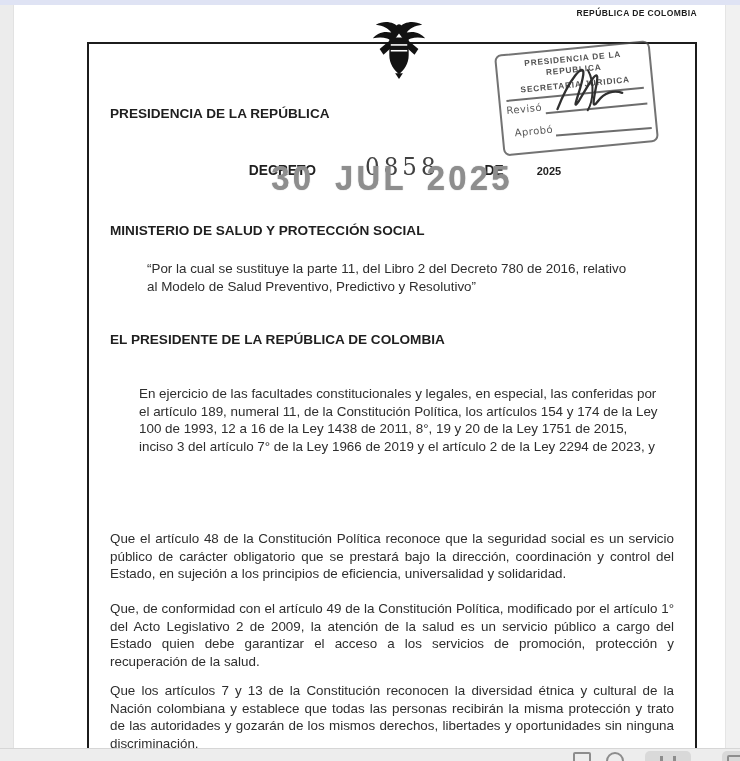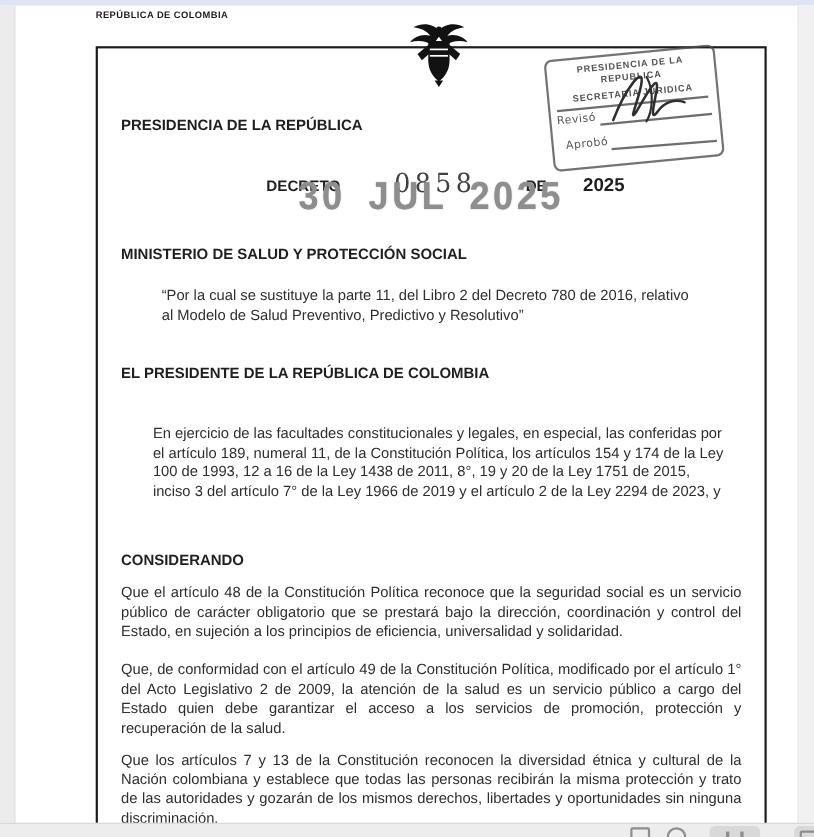--- a/index.html
+++ b/index.html
@@ -19,21 +19,21 @@
   .tb-square{position:absolute;left:573px;top:3px;width:14px;height:14px;border:2px solid #8d8d8d;border-radius:2px;background:transparent;}
   .tb-circle{position:absolute;left:606px;top:3px;width:14px;height:14px;border:2px solid #8d8d8d;border-radius:50%;background:transparent;}
   .tb-pill{position:absolute;left:645px;top:2px;width:46px;height:18px;background:#d9d9d9;border-radius:5px;}
   .tb-pill .bar{position:absolute;top:5px;width:2.5px;height:10px;background:#8d8d8d;}
   .tb-pill .bar.b1{left:15px}.tb-pill .bar.b2{left:28px}
   .tb-pill2{position:absolute;left:722px;top:2px;width:30px;height:18px;background:#d9d9d9;border-radius:5px;}
   .tb-pill2 .sq{position:absolute;left:5px;top:4px;width:11px;height:11px;border:2px solid #8d8d8d;border-radius:2px;}
 
   
   .letterhead{
-    position:absolute;left:87px;top:8px;width:610px;text-align:left;
+    position:absolute;left:87px;top:8px;width:610px;text-align:right;
     font-size:8.5px;font-weight:bold;letter-spacing:.4px;color:#1d1d1d;z-index:6;
   }
   .emblem{position:absolute;left:368px;top:17px;width:62px;height:64px;z-index:6;}
 
   
   .page{
     position:absolute;left:87px;top:42px;width:610px;height:730px;
     border:2px solid #1c1c1c;background:#ffffff;box-sizing:border-box;z-index:2;
   }
   .blk{position:absolute;left:21px;right:21px;color:#2e2e2e;font-size:13.4px;line-height:17.5px;}
@@ -45,21 +45,21 @@
   .decree-row{
     top:103px;display:flex;justify-content:center;align-items:baseline;
     left:34px;right:8px;gap:23px;
   }
   .decree-label{font-weight:bold;font-size:13.8px;color:#1f1f1f;}
   .decree-number{
     font-family:"DejaVu Serif", serif;font-size:23px;letter-spacing:4px;
     color:#414141;margin:12px 22px 0 26px;transform:scaleY(1.04);
   }
   .decree-de{font-weight:bold;font-size:13.8px;color:#1f1f1f;margin-right:10px;}
-  .decree-year{font-weight:bold;font-size:17px;color:#1f1f1f;}
+  .decree-year{font-weight:bold;font-size:11px;color:#1f1f1f;}
   .date-stamp{
     top:126px;text-align:center;
     font-size:31px;font-weight:bold;color:#8e8e8e;
     letter-spacing:3px;word-spacing:8px;
     transform:scale(1.06,1.14);
     text-shadow:0 0 1px rgba(130,130,130,.8);
   }
   .ministry{top:178px;font-size:13.6px;}
   .subject{top:216px;left:58px;right:58px;}
   .issuer{top:287px;font-size:13.6px;}
@@ -128,21 +128,20 @@
   <div class="blk date-stamp">30 JUL 2025</div>
 
   <div class="blk center bold ministry">MINISTERIO DE SALUD Y PROTECCIÓN SOCIAL</div>
 
   <div class="blk center subject">“Por la cual se sustituye la parte 11, del Libro 2 del Decreto 780 de 2016, relativo al Modelo de Salud Preventivo, Predictivo y Resolutivo”</div>
 
   <div class="blk center bold issuer">EL PRESIDENTE DE LA REPÚBLICA DE COLOMBIA</div>
 
   <div class="blk center powers">En ejercicio de las facultades constitucionales y legales, en especial, las conferidas por el artículo 189, numeral 11, de la Constitución Política, los artículos 154 y 174 de la Ley 100 de 1993, 12 a 16 de la Ley 1438 de 2011, 8°, 19 y 20 de la Ley 1751 de 2015, inciso 3 del artículo 7° de la Ley 1966 de 2019 y el artículo 2 de la Ley 2294 de 2023, y</div>
 
-  <div class="blk center bold considerando">CONSIDERANDO</div>
 
   <div class="blk justify p1">Que el artículo 48 de la Constitución Política reconoce que la seguridad social es un servicio público de carácter obligatorio que se prestará bajo la dirección, coordinación y control del Estado, en sujeción a los principios de eficiencia, universalidad y solidaridad.</div>
   <div class="blk justify p2">Que, de conformidad con el artículo 49 de la Constitución Política, modificado por el artículo 1° del Acto Legislativo 2 de 2009, la atención de la salud es un servicio público a cargo del Estado quien debe garantizar el acceso a los servicios de promoción, protección y recuperación de la salud.</div>
   <div class="blk justify p3">Que los artículos 7 y 13 de la Constitución reconocen la diversidad étnica y cultural de la Nación colombiana y establece que todas las personas recibirán la misma protección y trato de las autoridades y gozarán de los mismos derechos, libertades y oportunidades sin ninguna discriminación.</div>
 </div>
 
 <div class="stamp">
   <div class="stamp-title">PRESIDENCIA DE LA REPUBLICA</div>
   <div class="stamp-title">SECRETARIA JURIDICA</div>
   <div class="fill-line fl1"></div>

